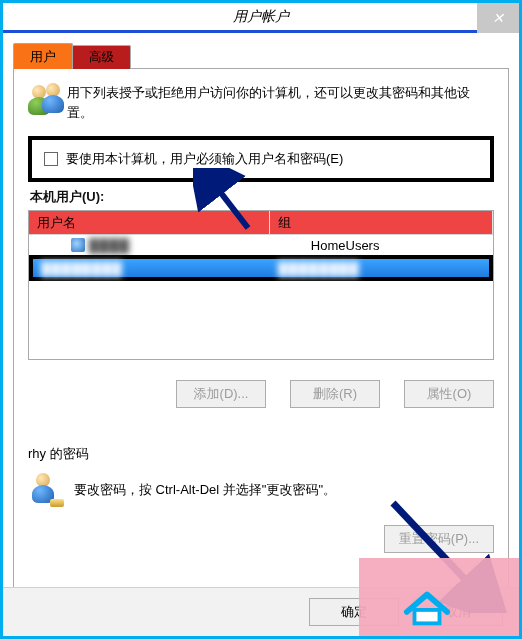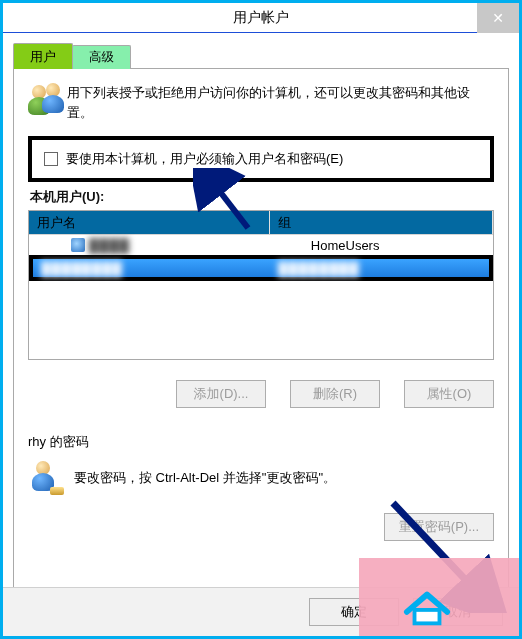--- a/index.html
+++ b/index.html
@@ -10,25 +10,26 @@
     font-size: 13px;
     background: #fff;
     position: relative;
     border: 3px solid #00aeef;
     overflow: hidden;
   }
   
   .titlebar {
     height: 30px;
     background: #fff;
-    border-bottom: 1px solid #1d4ed8;
+    border-bottom: 3px solid #1d4ed8;
     display: flex;
     align-items: center;
     justify-content: center;
     position: relative;
+    font-style: italic;
   }
   .titlebar .title {
     font-size: 14px;
     color: #000;
   }
   .titlebar .close {
     position: absolute; right: 0; top: 0;
     width: 42px; height: 30px;
     background: #c8c8c8;
     display: flex; align-items: center; justify-content: center;
@@ -41,29 +42,29 @@
   .tabstrip {
     display: flex;
     align-items: flex-end;
     height: 28px;
     position: relative;
   }
   .tab {
     border: 1px solid #a9a9a9;
     border-bottom: none;
     padding: 4px 16px 3px 16px;
-    background: #84cc16;
+    background: #f97316;
     font-size: 13px;
     position: relative;
     z-index: 2;
     border-top-left-radius: 2px;
     border-top-right-radius: 2px;
   }
   .tab.inactive {
-    background: #86efac;
+    background: #b91c1c;
     z-index: 1;
     padding-top: 3px;
     font-size: 12.5px;
   }
   .tab + .tab { margin-left: -1px; }
   .tabpanel {
     border: 1px solid #a9a9a9;
     margin-top: -1px;
     padding: 14px 14px 16px 14px;
     background: #fff;
@@ -114,21 +115,21 @@
   
   .userlist {
     border: 1px solid #a9a9a9;
     height: 150px;
     background: #fff;
     position: relative;
     overflow: hidden;
   }
   .userlist-header {
     display: flex;
-    background: #0369a1;
+    background: #ef4444;
     border-bottom: 1px solid #d4d4d4;
     height: 24px;
     align-items: center;
   }
   .userlist-header .col {
     padding: 0 8px;
     border-right: 1px solid #e0e0e0;
     height: 100%;
     display: flex; align-items: center;
   }
@@ -191,21 +192,21 @@
     border: 1px solid #adadad;
     background: #f0f0f0;
     display: inline-flex;
     align-items: center;
     justify-content: center;
     font-size: 13px;
   }
   .btn.disabled { color: #9c9c9c; }
 
   
-  .pw-section { margin-top: 25px; }
+  .pw-section { margin-top: 37px; }
   .pw-label { margin-bottom: 6px; }
   .pw-box {
     display: flex;
     align-items: center;
     gap: 10px;
     padding: 4px 2px;
   }
   .pw-icon {
     width: 34px; height: 34px;
     flex-shrink: 0;

